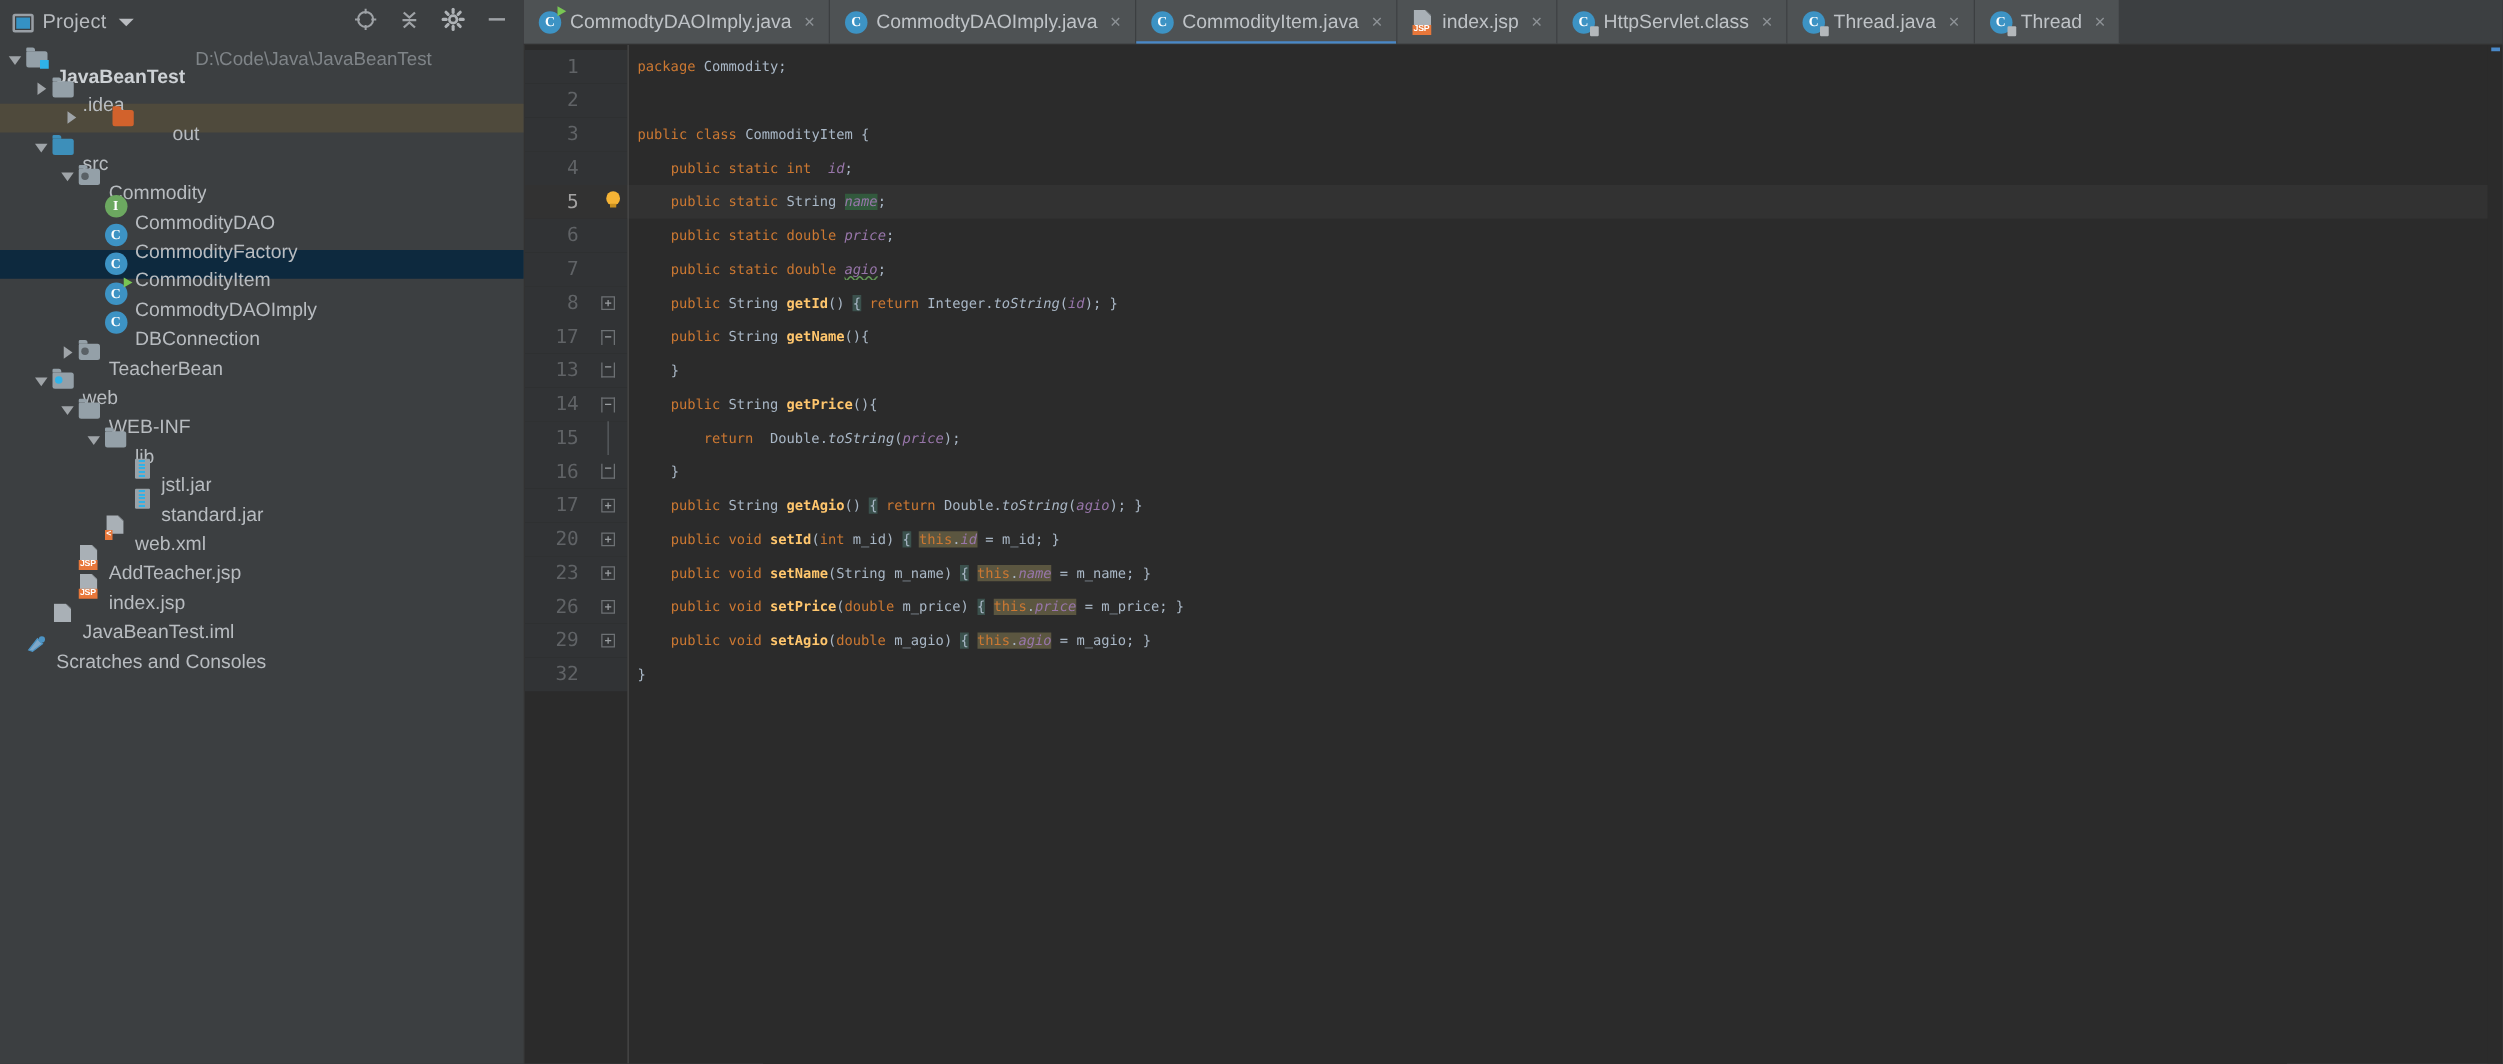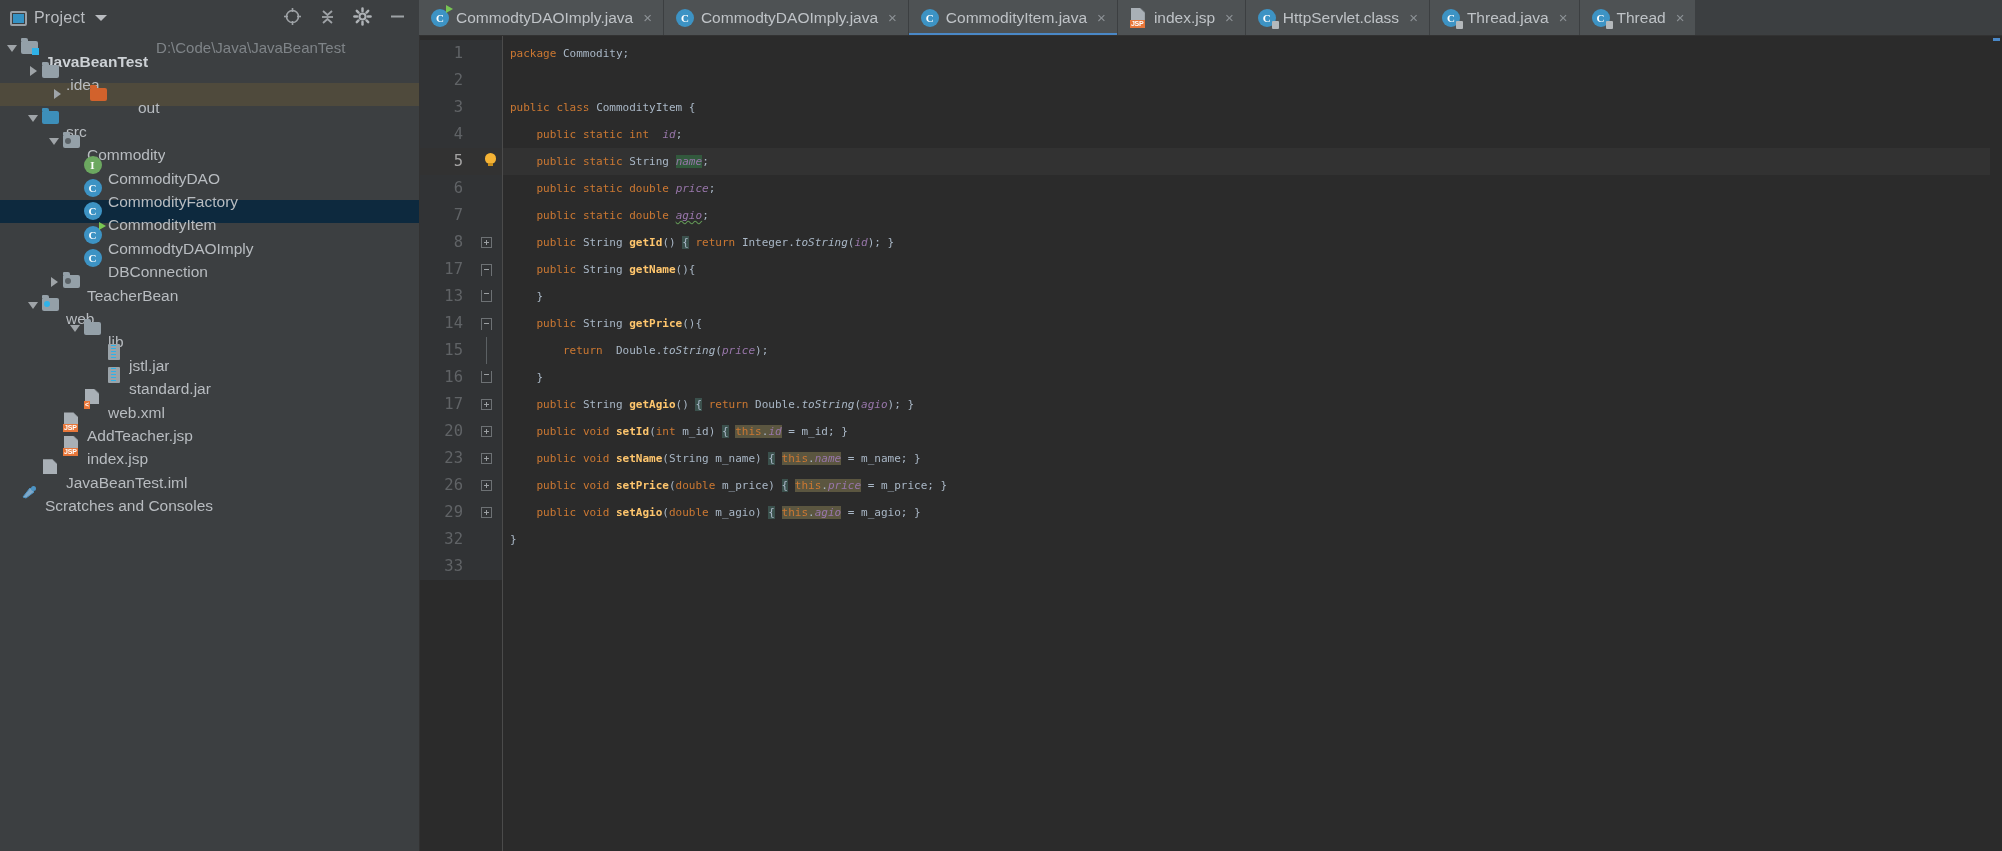--- a/index.html
+++ b/index.html
@@ -620,20 +620,28 @@
           <span style="width: 27px; flex: 0 0 auto;"></span>
           <span class="twist open"></span>
           <span class="ticon">
             <span class="folder">
               <i class="dot cyan"></i>
             </span>
           </span>
           <span class="tlabel">web</span>
         </div>
         <div class="trow">
+          <span style="width: 48px; flex: 0 0 auto;"></span>
+          <span class="twist open"></span>
+          <span class="ticon">
+            <span class="folder"></span>
+          </span>
+          <span class="tlabel">WEB-INF</span>
+        </div>
+        <div class="trow">
           <span style="width: 69px; flex: 0 0 auto;"></span>
           <span class="twist open"></span>
           <span class="ticon">
             <span class="folder"></span>
           </span>
           <span class="tlabel">lib</span>
         </div>
         <div class="trow">
           <span style="width: 90px; flex: 0 0 auto;"></span>
           <span class="twist "></span>
@@ -824,25 +832,20 @@
             <div class="gutter">29</div>
             <div class="fold">
               <span class="plus"></span>
             </div>
             <div class="ctext">    <span class="kw">public</span> <span class="kw">void</span> <span class="mth">setAgio</span><span class="plain">(</span><span class="kw">double</span> <span class="plain">m_agio</span><span class="plain">)</span> <span class="plain bracehl">{</span> <span class="thishl"><span class="kw">this</span><span class="plain">.</span><span class="fld">agio</span></span> <span class="plain">=</span> <span class="plain">m_agio</span><span class="plain">;</span> <span class="plain">}</span></div>
           </div>
           <div class="cline">
             <div class="gutter">32</div>
             <div class="fold"></div>
             <div class="ctext"><span class="plain">}</span></div>
-          </div>
-          <div class="cline">
-            <div class="gutter">33</div>
-            <div class="fold"></div>
-            <div class="ctext"></div>
           </div>
         </div>
       <div class="err-strip">
         <div class="mark" style="top:2px;"></div>
       </div>
     </div>
   </div>
 </div>
 
 </body></html>

